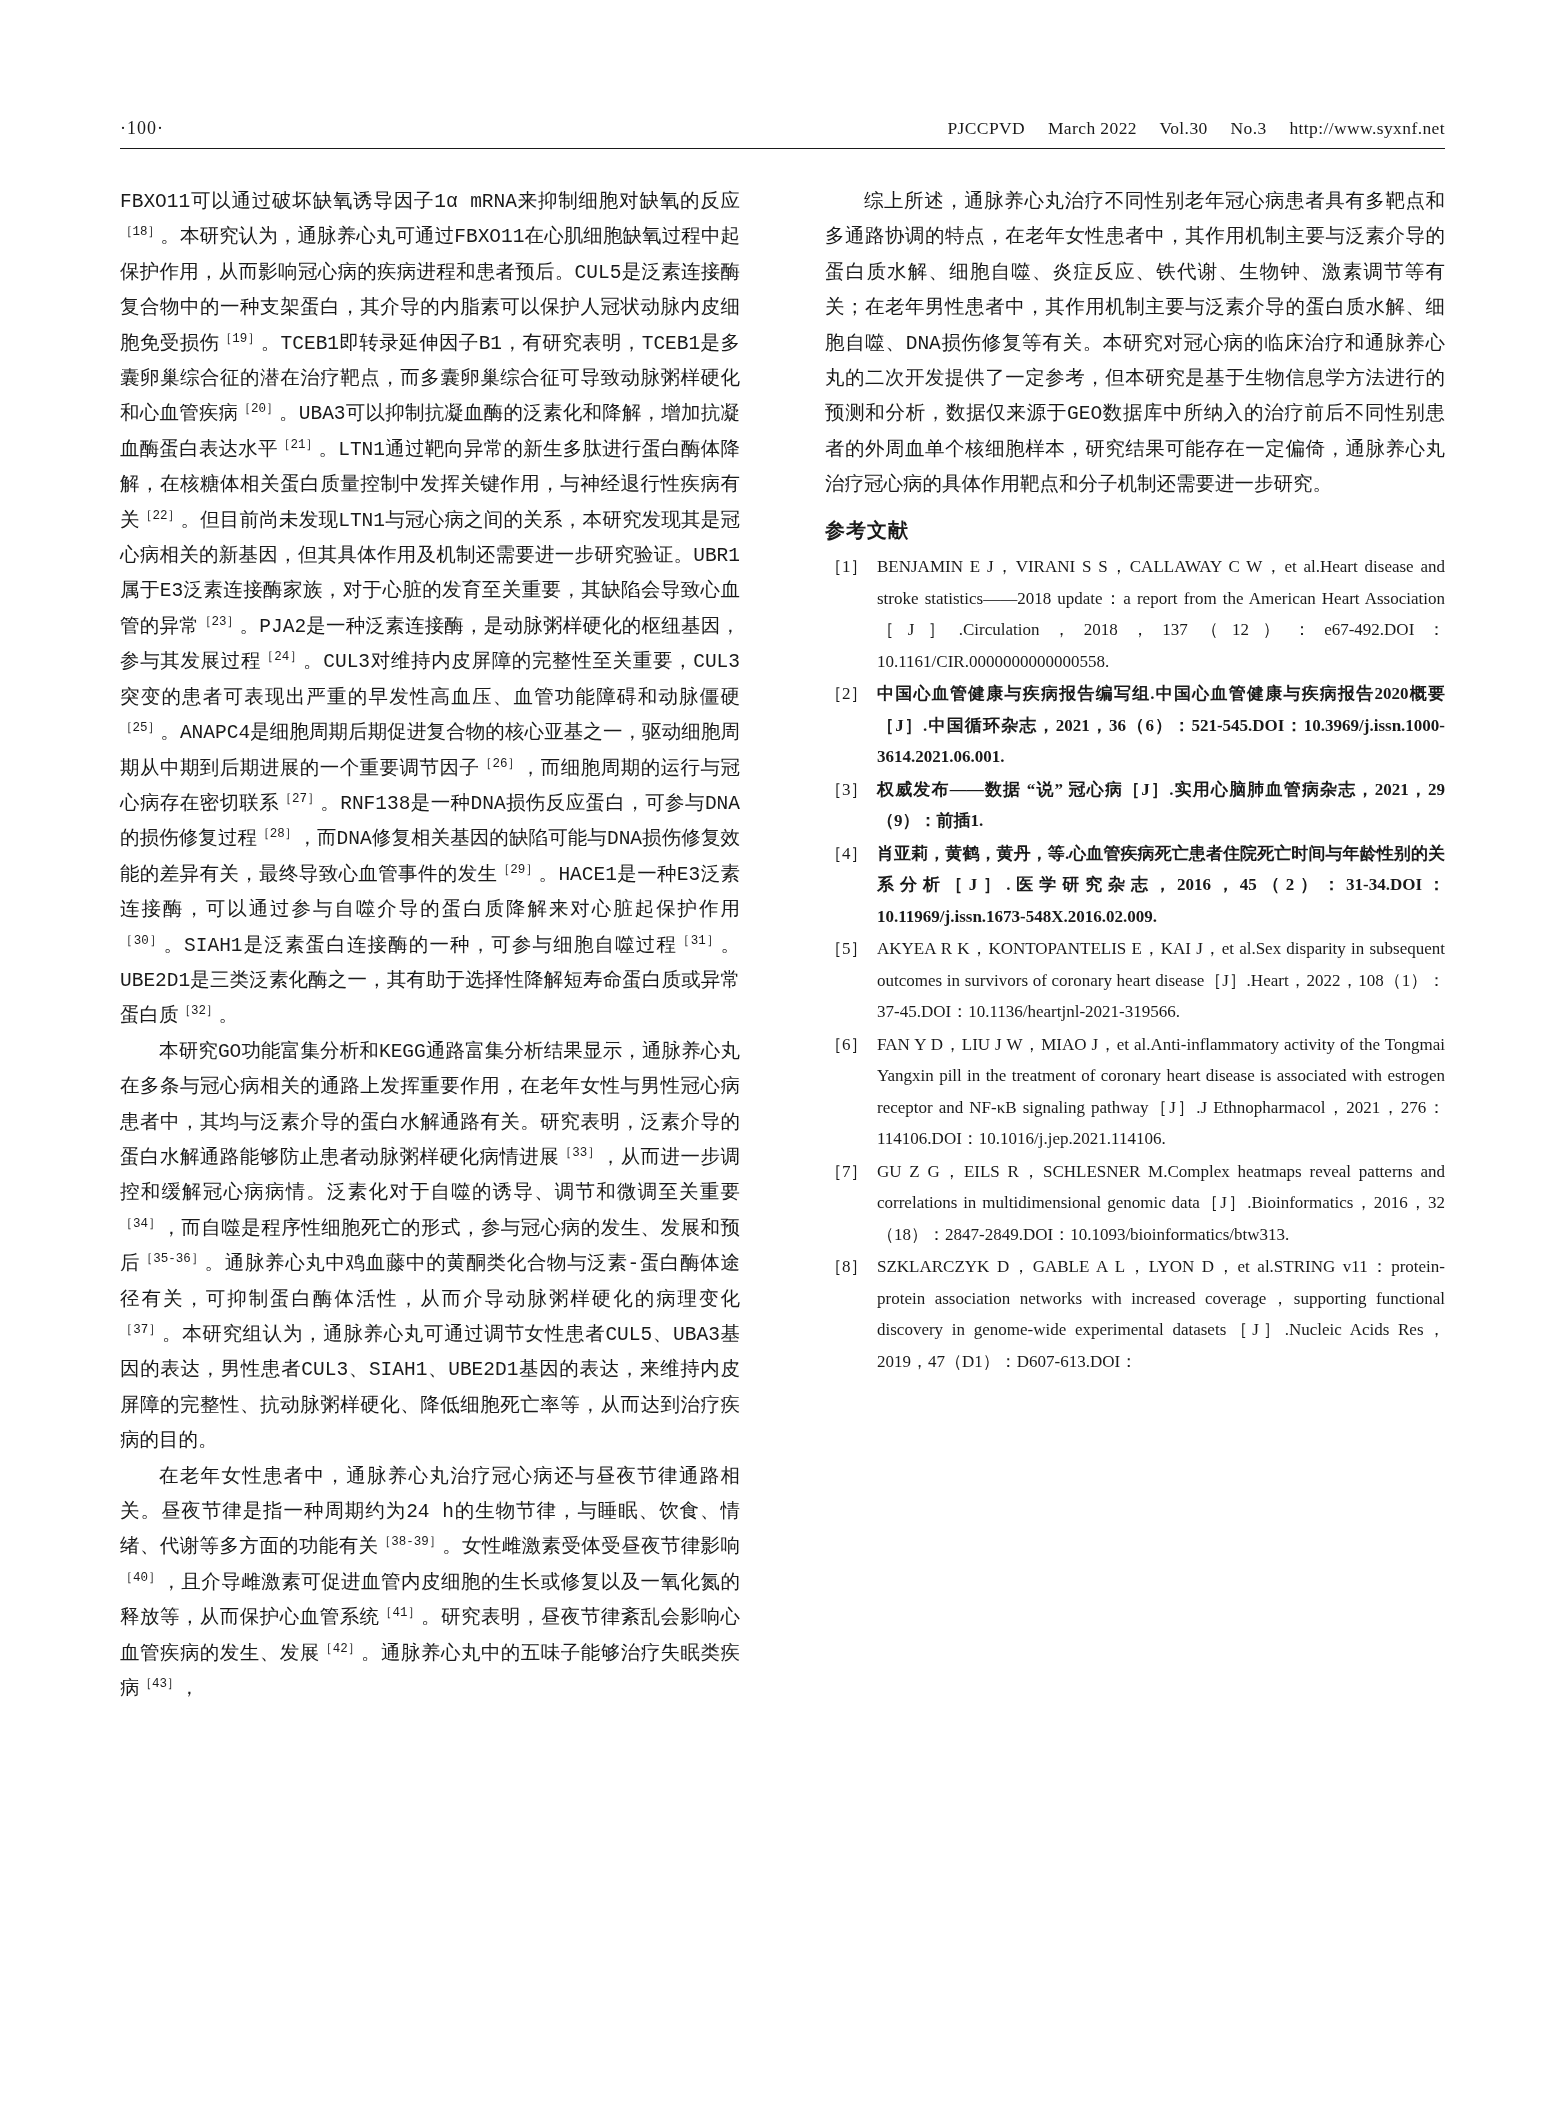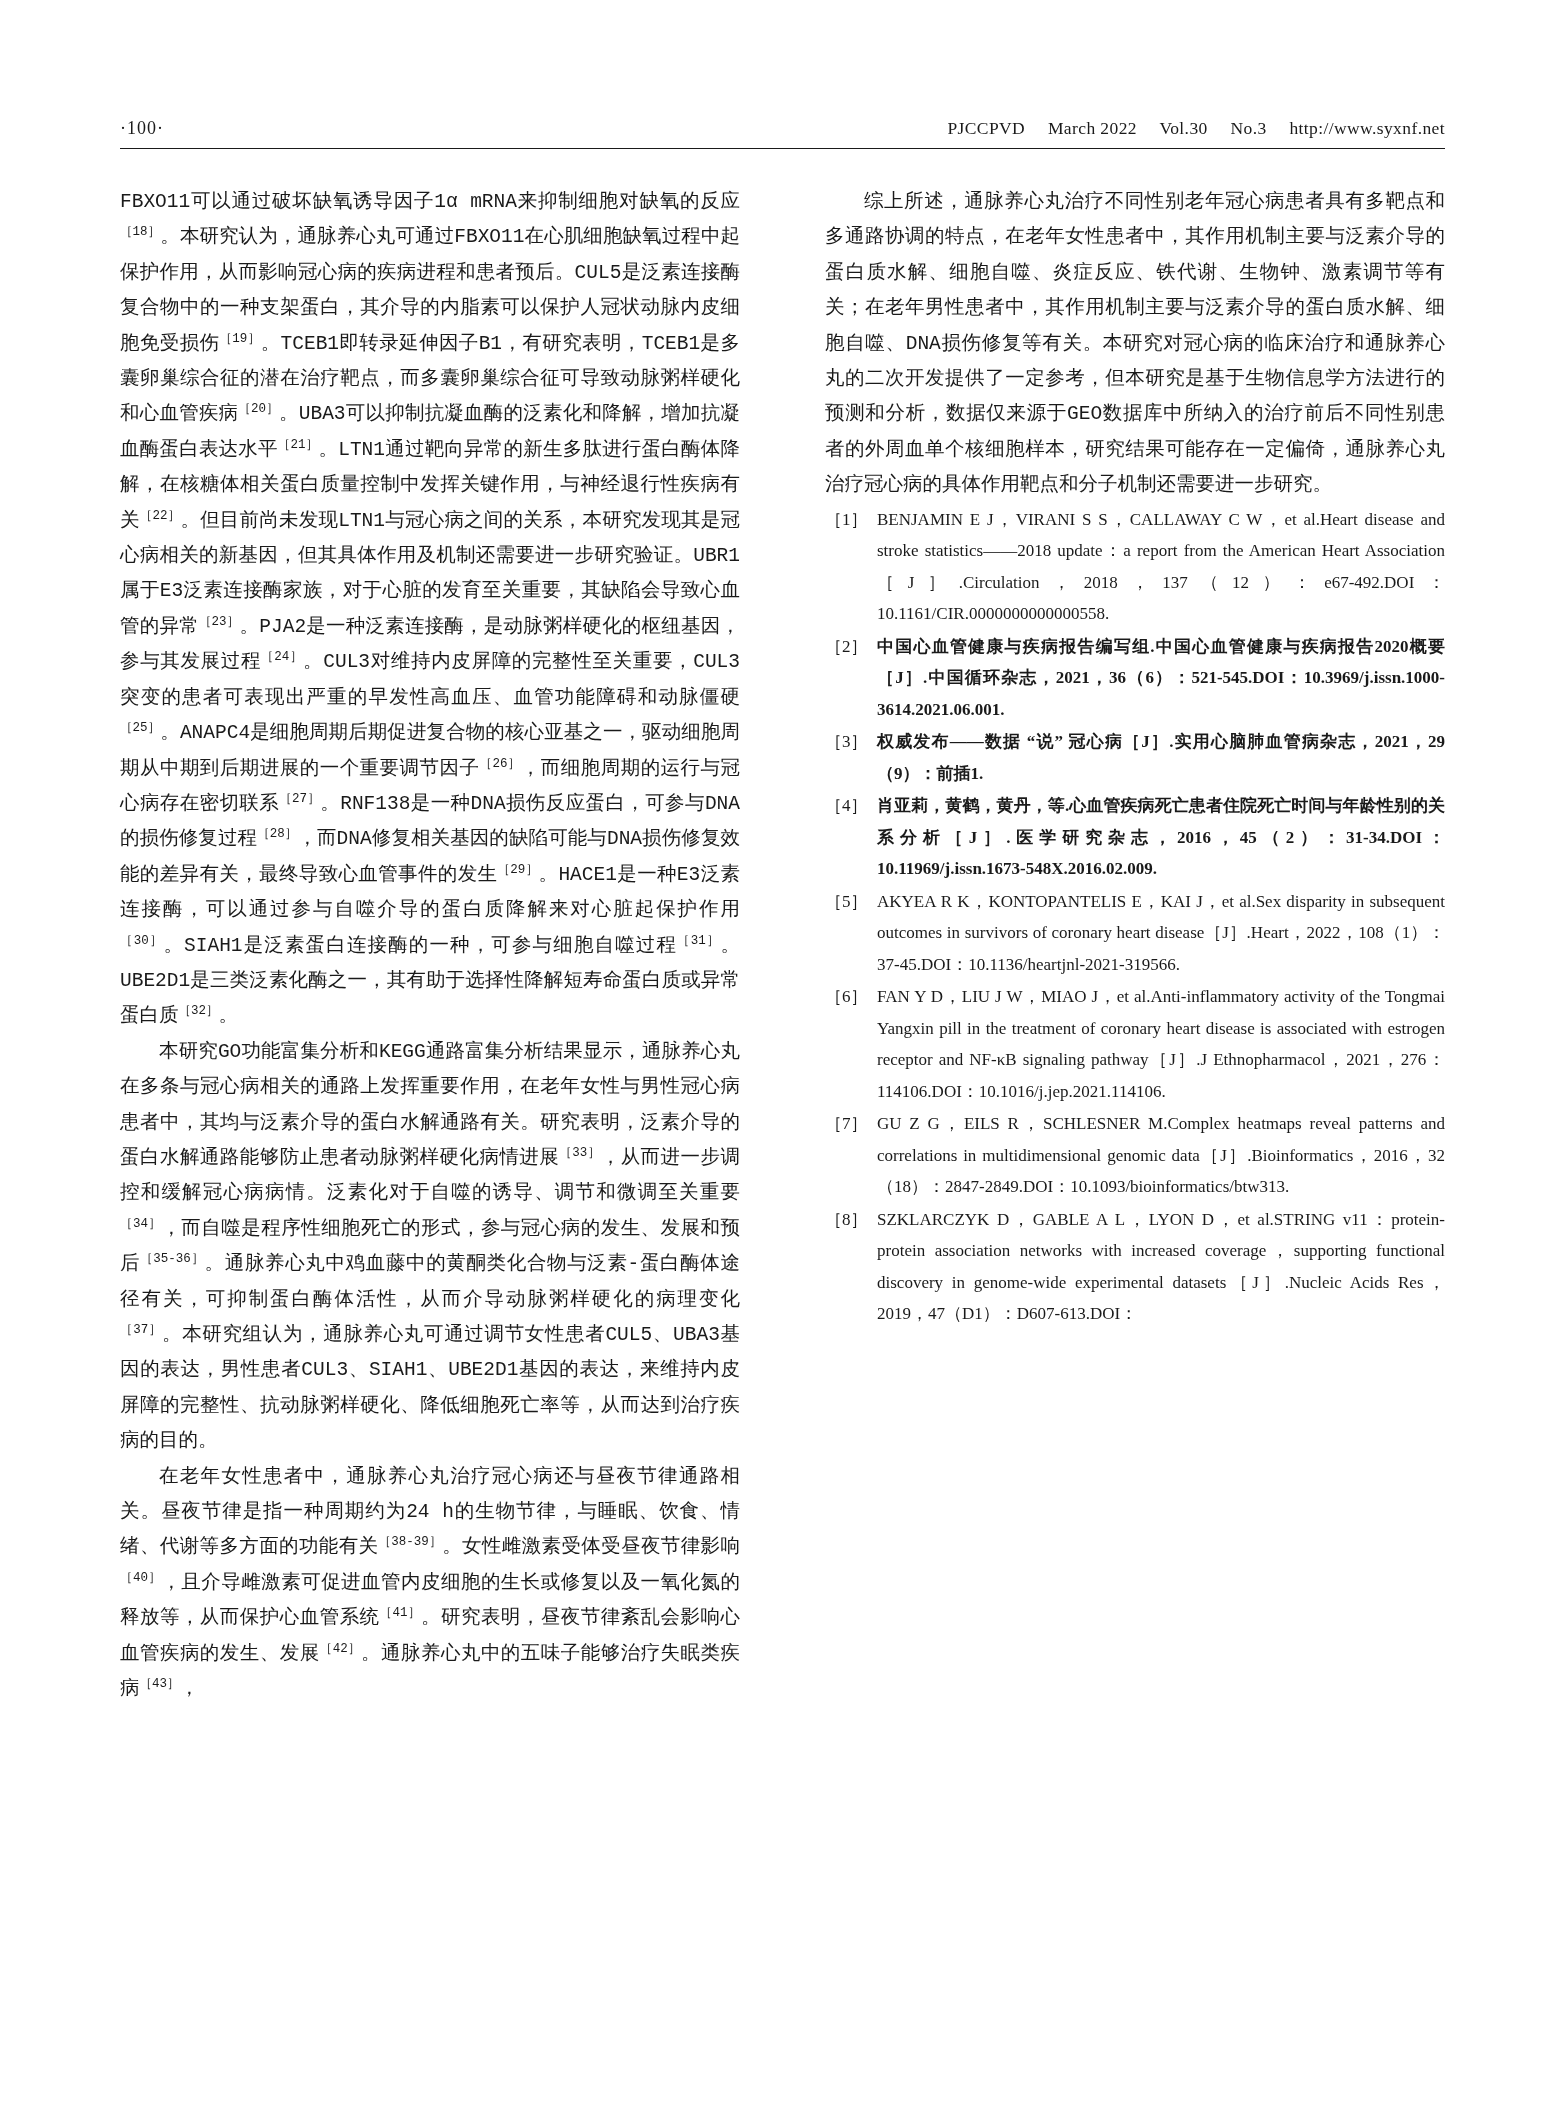--- a/index.html
+++ b/index.html
@@ -124,20 +124,21 @@
 
   <div class="col col-left">
     <p class="cjk">FBXO11可以通过破坏缺氧诱导因子1α mRNA来抑制细胞对缺氧的反应<sup>［18］</sup>。本研究认为，通脉养心丸可通过FBXO11在心肌细胞缺氧过程中起保护作用，从而影响冠心病的疾病进程和患者预后。CUL5是泛素连接酶复合物中的一种支架蛋白，其介导的内脂素可以保护人冠状动脉内皮细胞免受损伤<sup>［19］</sup>。TCEB1即转录延伸因子B1，有研究表明，TCEB1是多囊卵巢综合征的潜在治疗靶点，而多囊卵巢综合征可导致动脉粥样硬化和心血管疾病<sup>［20］</sup>。UBA3可以抑制抗凝血酶的泛素化和降解，增加抗凝血酶蛋白表达水平<sup>［21］</sup>。LTN1通过靶向异常的新生多肽进行蛋白酶体降解，在核糖体相关蛋白质量控制中发挥关键作用，与神经退行性疾病有关<sup>［22］</sup>。但目前尚未发现LTN1与冠心病之间的关系，本研究发现其是冠心病相关的新基因，但其具体作用及机制还需要进一步研究验证。UBR1属于E3泛素连接酶家族，对于心脏的发育至关重要，其缺陷会导致心血管的异常<sup>［23］</sup>。PJA2是一种泛素连接酶，是动脉粥样硬化的枢纽基因，参与其发展过程<sup>［24］</sup>。CUL3对维持内皮屏障的完整性至关重要，CUL3突变的患者可表现出严重的早发性高血压、血管功能障碍和动脉僵硬<sup>［25］</sup>。ANAPC4是细胞周期后期促进复合物的核心亚基之一，驱动细胞周期从中期到后期进展的一个重要调节因子<sup>［26］</sup>，而细胞周期的运行与冠心病存在密切联系<sup>［27］</sup>。RNF138是一种DNA损伤反应蛋白，可参与DNA的损伤修复过程<sup>［28］</sup>，而DNA修复相关基因的缺陷可能与DNA损伤修复效能的差异有关，最终导致心血管事件的发生<sup>［29］</sup>。HACE1是一种E3泛素连接酶，可以通过参与自噬介导的蛋白质降解来对心脏起保护作用<sup>［30］</sup>。SIAH1是泛素蛋白连接酶的一种，可参与细胞自噬过程<sup>［31］</sup>。UBE2D1是三类泛素化酶之一，其有助于选择性降解短寿命蛋白质或异常蛋白质<sup>［32］</sup>。</p>
     <p class="cjk ind">本研究GO功能富集分析和KEGG通路富集分析结果显示，通脉养心丸在多条与冠心病相关的通路上发挥重要作用，在老年女性与男性冠心病患者中，其均与泛素介导的蛋白水解通路有关。研究表明，泛素介导的蛋白水解通路能够防止患者动脉粥样硬化病情进展<sup>［33］</sup>，从而进一步调控和缓解冠心病病情。泛素化对于自噬的诱导、调节和微调至关重要<sup>［34］</sup>，而自噬是程序性细胞死亡的形式，参与冠心病的发生、发展和预后<sup>［35-36］</sup>。通脉养心丸中鸡血藤中的黄酮类化合物与泛素-蛋白酶体途径有关，可抑制蛋白酶体活性，从而介导动脉粥样硬化的病理变化<sup>［37］</sup>。本研究组认为，通脉养心丸可通过调节女性患者CUL5、UBA3基因的表达，男性患者CUL3、SIAH1、UBE2D1基因的表达，来维持内皮屏障的完整性、抗动脉粥样硬化、降低细胞死亡率等，从而达到治疗疾病的目的。</p>
     <p class="cjk ind">在老年女性患者中，通脉养心丸治疗冠心病还与昼夜节律通路相关。昼夜节律是指一种周期约为24 h的生物节律，与睡眠、饮食、情绪、代谢等多方面的功能有关<sup>［38-39］</sup>。女性雌激素受体受昼夜节律影响<sup>［40］</sup>，且介导雌激素可促进血管内皮细胞的生长或修复以及一氧化氮的释放等，从而保护心血管系统<sup>［41］</sup>。研究表明，昼夜节律紊乱会影响心血管疾病的发生、发展<sup>［42］</sup>。通脉养心丸中的五味子能够治疗失眠类疾病<sup>［43］</sup>，</p>
   </div>
 
   <div class="col col-right">
     <p class="cjk ind">综上所述，通脉养心丸治疗不同性别老年冠心病患者具有多靶点和多通路协调的特点，在老年女性患者中，其作用机制主要与泛素介导的蛋白质水解、细胞自噬、炎症反应、铁代谢、生物钟、激素调节等有关；在老年男性患者中，其作用机制主要与泛素介导的蛋白质水解、细胞自噬、DNA损伤修复等有关。本研究对冠心病的临床治疗和通脉养心丸的二次开发提供了一定参考，但本研究是基于生物信息学方法进行的预测和分析，数据仅来源于GEO数据库中所纳入的治疗前后不同性别患者的外周血单个核细胞样本，研究结果可能存在一定偏倚，通脉养心丸治疗冠心病的具体作用靶点和分子机制还需要进一步研究。</p>
 
+    <div class="sec-title cjk">参考文献</div>
 
     <div class="ref-list">
       <div class="ref">
         <div class="num">［1］</div>
         <div class="body">BENJAMIN E J，VIRANI S S，CALLAWAY C W，et al.Heart disease and stroke statistics——2018 update：a report from the American Heart Association［J］.Circulation，2018，137（12）：e67-492.DOI：10.1161/CIR.0000000000000558.</div>
       </div>
       <div class="ref">
         <div class="num">［2］</div>
         <div class="body cn">中国心血管健康与疾病报告编写组.中国心血管健康与疾病报告2020概要［J］.中国循环杂志，2021，36（6）：521-545.DOI：10.3969/j.issn.1000-3614.2021.06.001.</div>
       </div>

